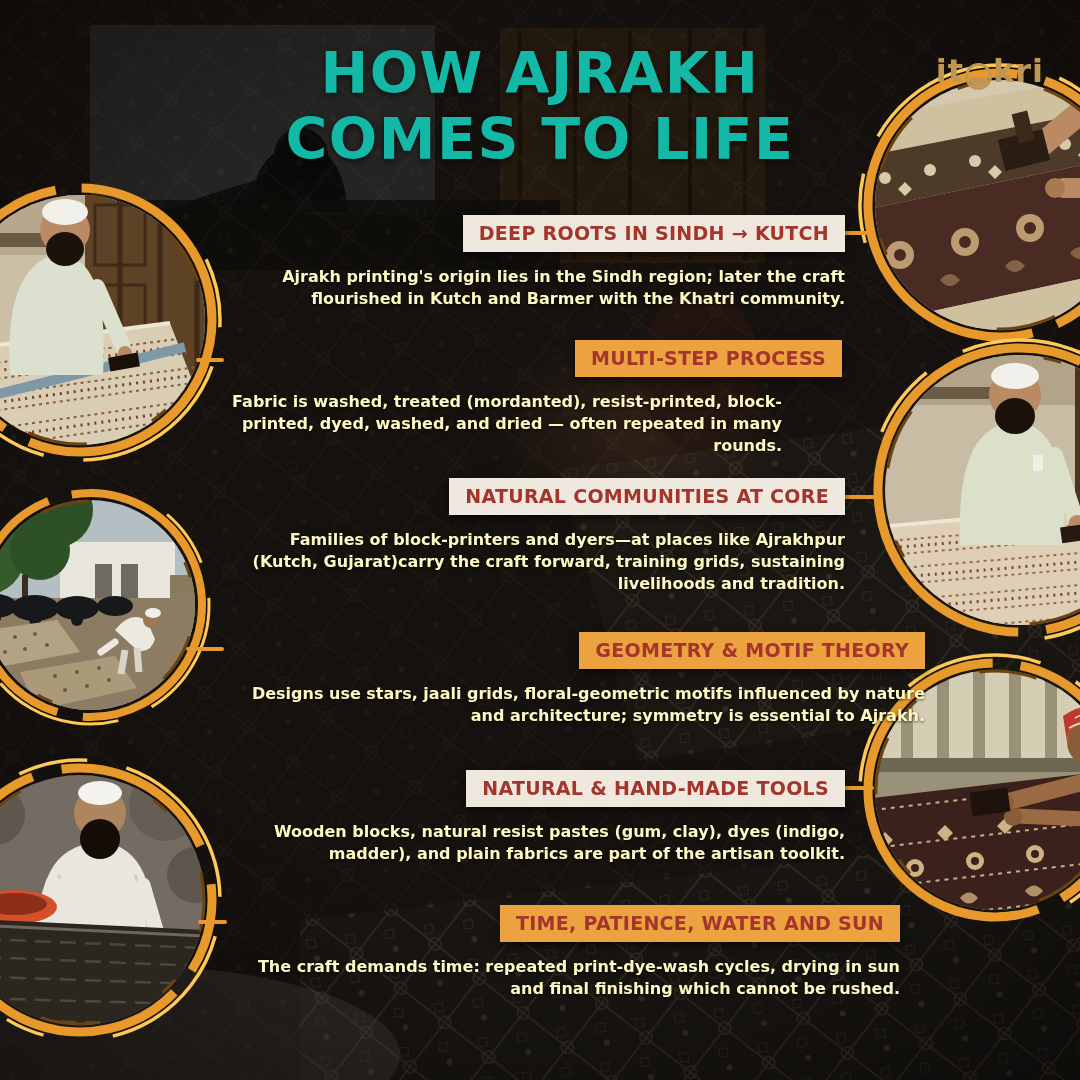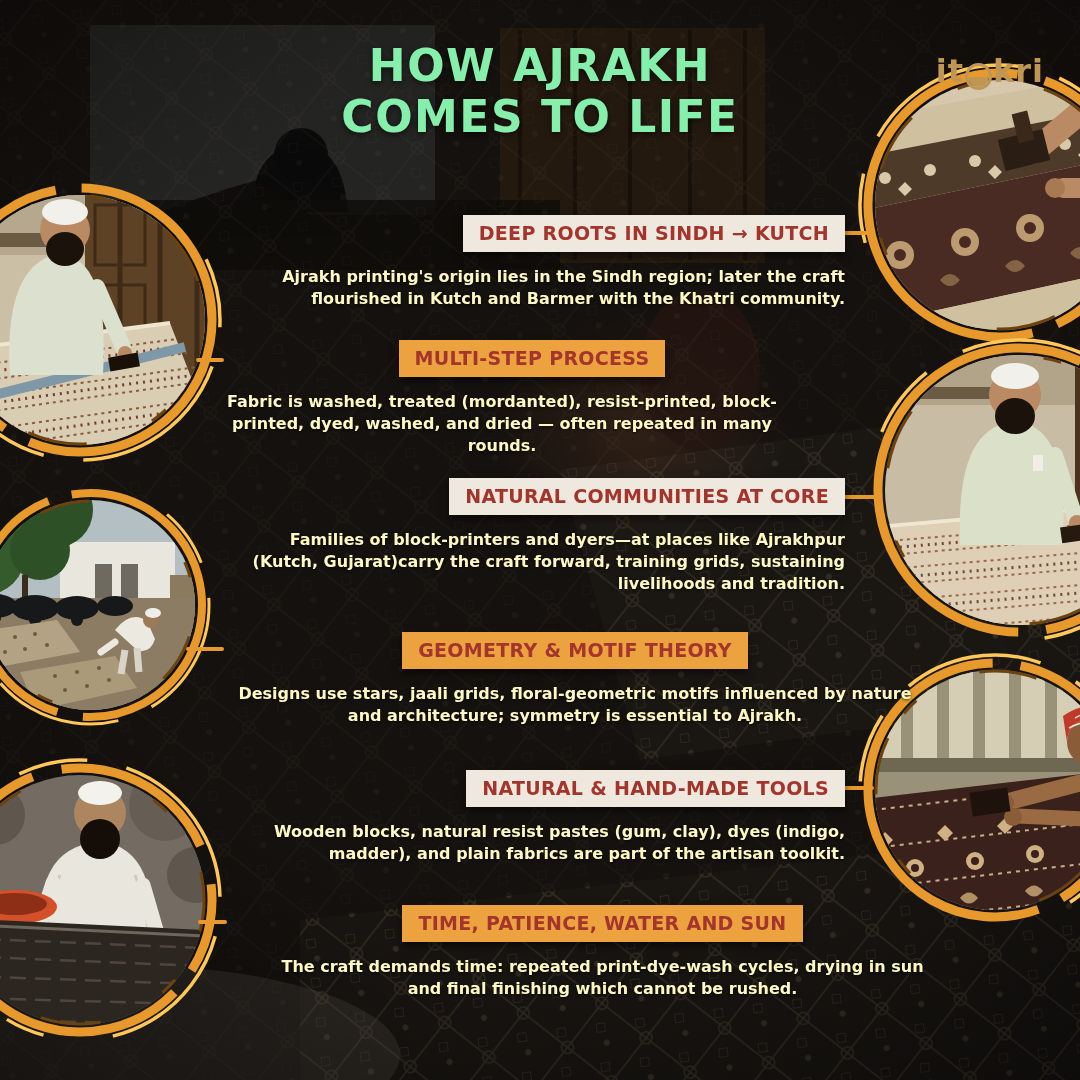--- a/index.html
+++ b/index.html
@@ -3,44 +3,44 @@
 <meta charset="utf-8">
 <style>
   html,body{margin:0;padding:0;background:#000;}
   .canvas{position:relative;width:1080px;height:1080px;overflow:hidden;
           background:#14100e;font-family:"DejaVu Sans",sans-serif;}
   svg{display:block;}
   .bg{position:absolute;left:0;top:0;z-index:0;}
   .vignette{position:absolute;inset:0;z-index:1;pointer-events:none;
     background:radial-gradient(ellipse 80% 70% at 50% 45%, rgba(0,0,0,0) 55%, rgba(0,0,0,.45) 100%);}
   .page-title{position:absolute;left:50%;top:40px;transform:translateX(-50%);
-    width:700px;text-align:center;z-index:5;color:#86efac;
-    font-weight:800;font-size:44px;line-height:1.16;letter-spacing:1.5px;
+    width:700px;text-align:center;z-index:5;color:#14b8a6;
+    font-weight:800;font-size:57px;line-height:1.16;letter-spacing:1.5px;
     text-shadow:0 2px 6px rgba(0,0,0,.6);}
   .logo{position:absolute;top:52px;right:36px;z-index:5;color:#C09655;
     font-weight:800;font-size:32px;letter-spacing:1px;display:flex;align-items:flex-end;}
   .bowl{display:inline-block;width:21px;height:21px;border:3.5px solid #C09655;
     border-radius:50%;position:relative;overflow:hidden;margin:4px 1px 0;}
   .bowl-fill{position:absolute;left:0;right:0;bottom:0;height:48%;background:#C09655;}
   .section{position:absolute;z-index:5;}
   .align-right{text-align:right;}
-  .align-left{text-align:center;}
+  .align-left{text-align:right;}
   .bar{display:inline-block;padding:7px 16px 8px;font-weight:800;
     font-size:19px;letter-spacing:.3px;color:#A3352C;
     box-shadow:0 4px 8px rgba(0,0,0,.55);}
   .bar-cream{background:#EFE8DE;}
   .bar-orange{background:#ECA23F;}
   .body-text{margin:14px 0 0;font-weight:700;font-size:16px;line-height:1.38;
     color:#fef9c3;text-shadow:0 1px 3px rgba(0,0,0,.7);}
   .s1{top:215px;right:235px;width:650px;}
   .s2{top:340px;left:222px;width:620px;}
   .s3{top:478px;right:235px;width:620px;}
   .s4{top:632px;left:225px;width:700px;}
   .s5{top:770px;right:235px;width:620px;}
-  .s6{top:905px;left:225px;width:675px;margin-left:40px;}
+  .s6{top:905px;left:225px;width:675px;}
   .photo{position:absolute;z-index:4;}
   .p1{left:-65px;top:175px;}
   .p2{left:-35px;top:480px;}
   .p3{left:-65px;top:755px;}
   .p4{left:855px;top:60px;}
   .p5{left:865px;top:335px;}
   .p6{left:855px;top:650px;}
   .tail{position:absolute;height:4px;background:#E8992B;border-radius:2px;z-index:4;}
   .t1{left:196px;top:358px;width:28px;}
   .t2{left:186px;top:647px;width:38px;}

